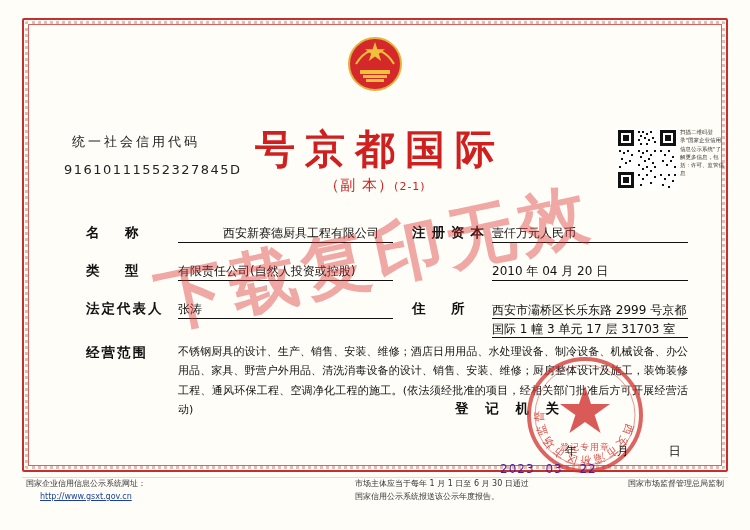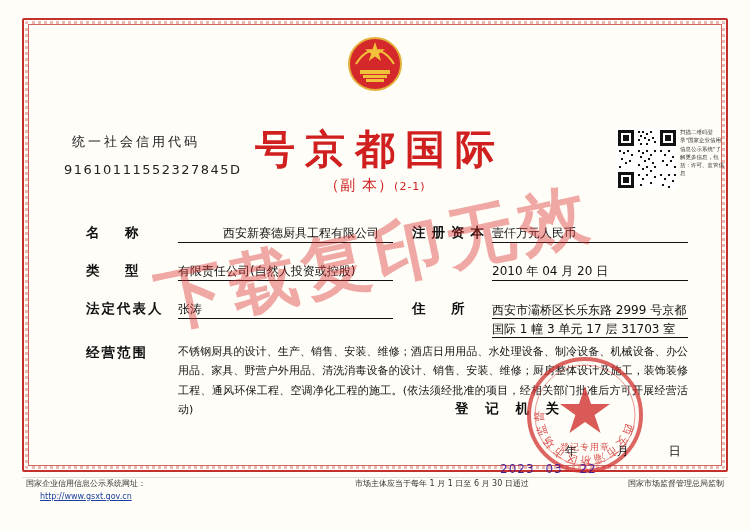--- a/index.html
+++ b/index.html
@@ -351,19 +351,20 @@
   <div class="watermark">下载复印无效</div>
 
   <div class="footer-divider"></div>
   <div class="footer">
     <div class="footer-left">
       <span>国家企业信用信息公示系统网址：</span>
       <a class="url" href="#">http://www.gsxt.gov.cn</a>
     </div>
     <div class="footer-center">
       <div>市场主体应当于每年 1 月 1 日至 6 月 30 日通过</div>
+      <div>国家信用公示系统报送该公示年度报告。</div>
     </div>
     <div class="footer-right">
       <div>国家市场监督管理总局监制</div>
     </div>
   </div>
 
 </div>
 
 </body></html>

